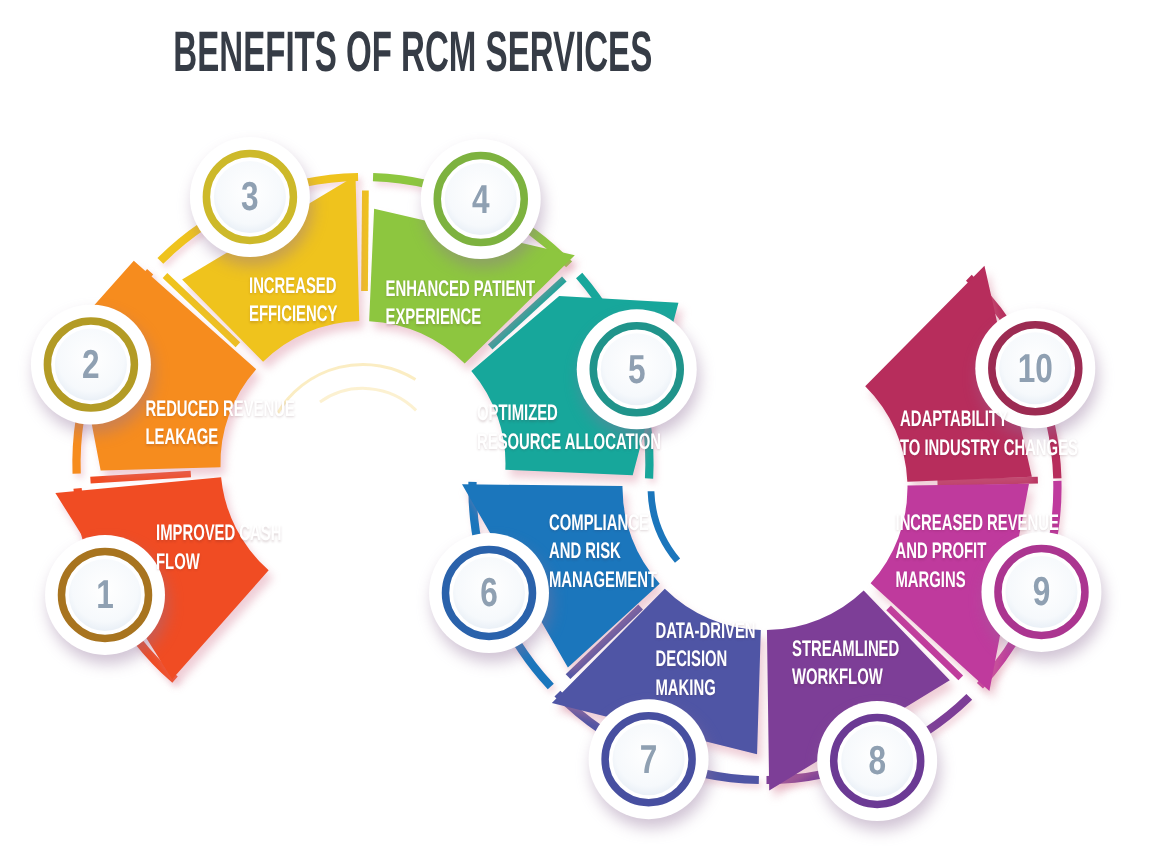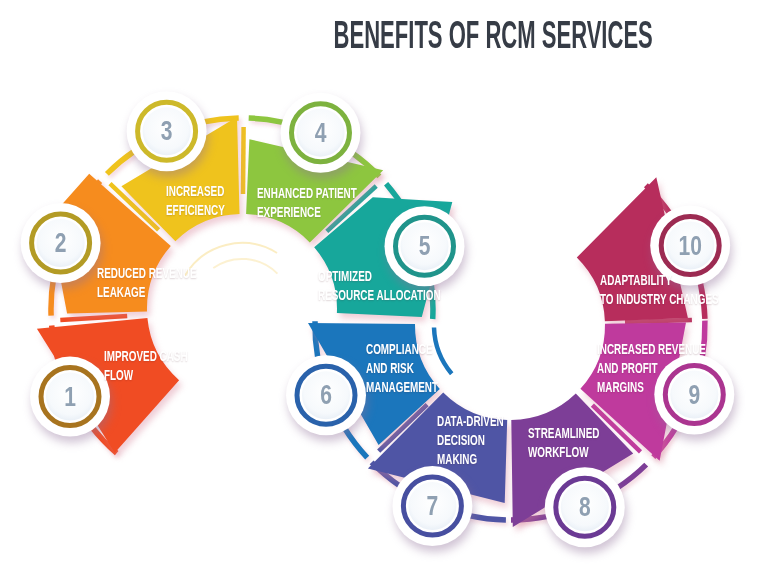--- a/index.html
+++ b/index.html
@@ -1,18 +1,18 @@
 <!DOCTYPE html>
 <html><head>
 <meta charset="utf-8">
 <style>
   html,body{margin:0;padding:0;background:#ffffff;}
   .stage{position:relative;width:768px;height:570px;background:#ffffff;overflow:hidden;
          font-family:"Liberation Sans",sans-serif;}
-  .title-wrap{position:absolute;top:14px;left:0;width:100%;text-align:right;}
+  .title-wrap{position:absolute;top:14px;left:0;width:100%;text-align:left;}
   .title-text{display:inline-block;font-size:38px;font-weight:bold;color:#363c46;
               transform:scaleX(.58);transform-origin:center top;white-space:nowrap;
               letter-spacing:0px;}
   .fan-svg{position:absolute;left:0;top:0;}
   .g-petals{filter:drop-shadow(3px 5px 3px rgba(214,125,150,.38));}
   .g-circles{filter:drop-shadow(2px 6px 5px rgba(142,112,152,.42));}
   .g-rails{filter:drop-shadow(2px 3px 2px rgba(214,125,150,.30));}
   .seg-label{position:absolute;font-weight:bold;font-size:15px;line-height:19px;
              transform:scaleX(.66);transform-origin:left top;white-space:nowrap;
              text-shadow:0 1px 2px rgba(80,30,40,.18);}

